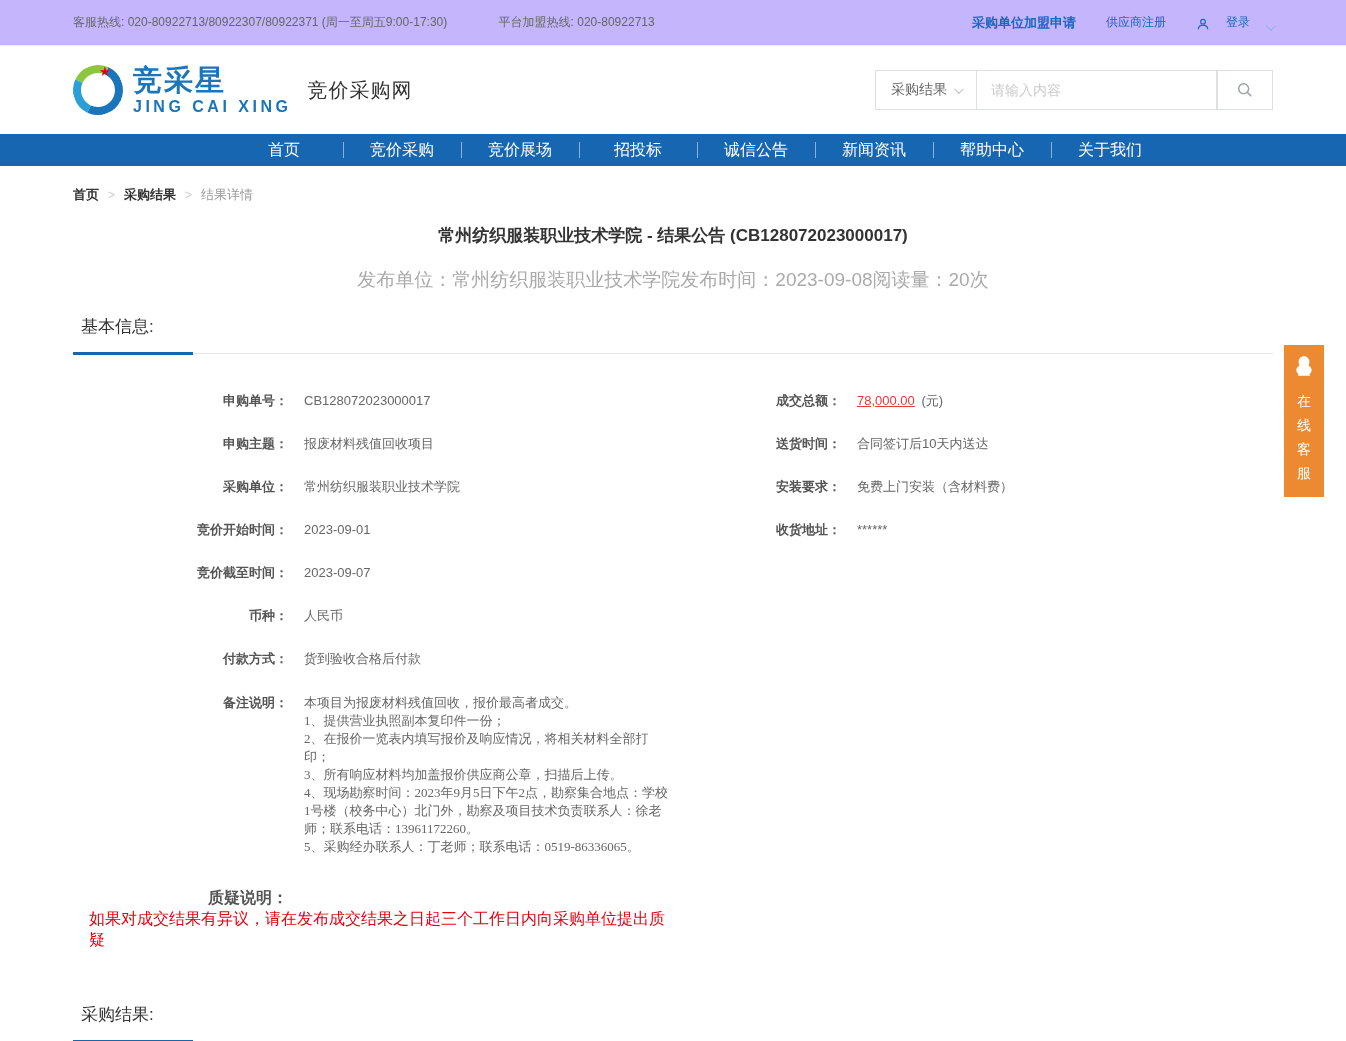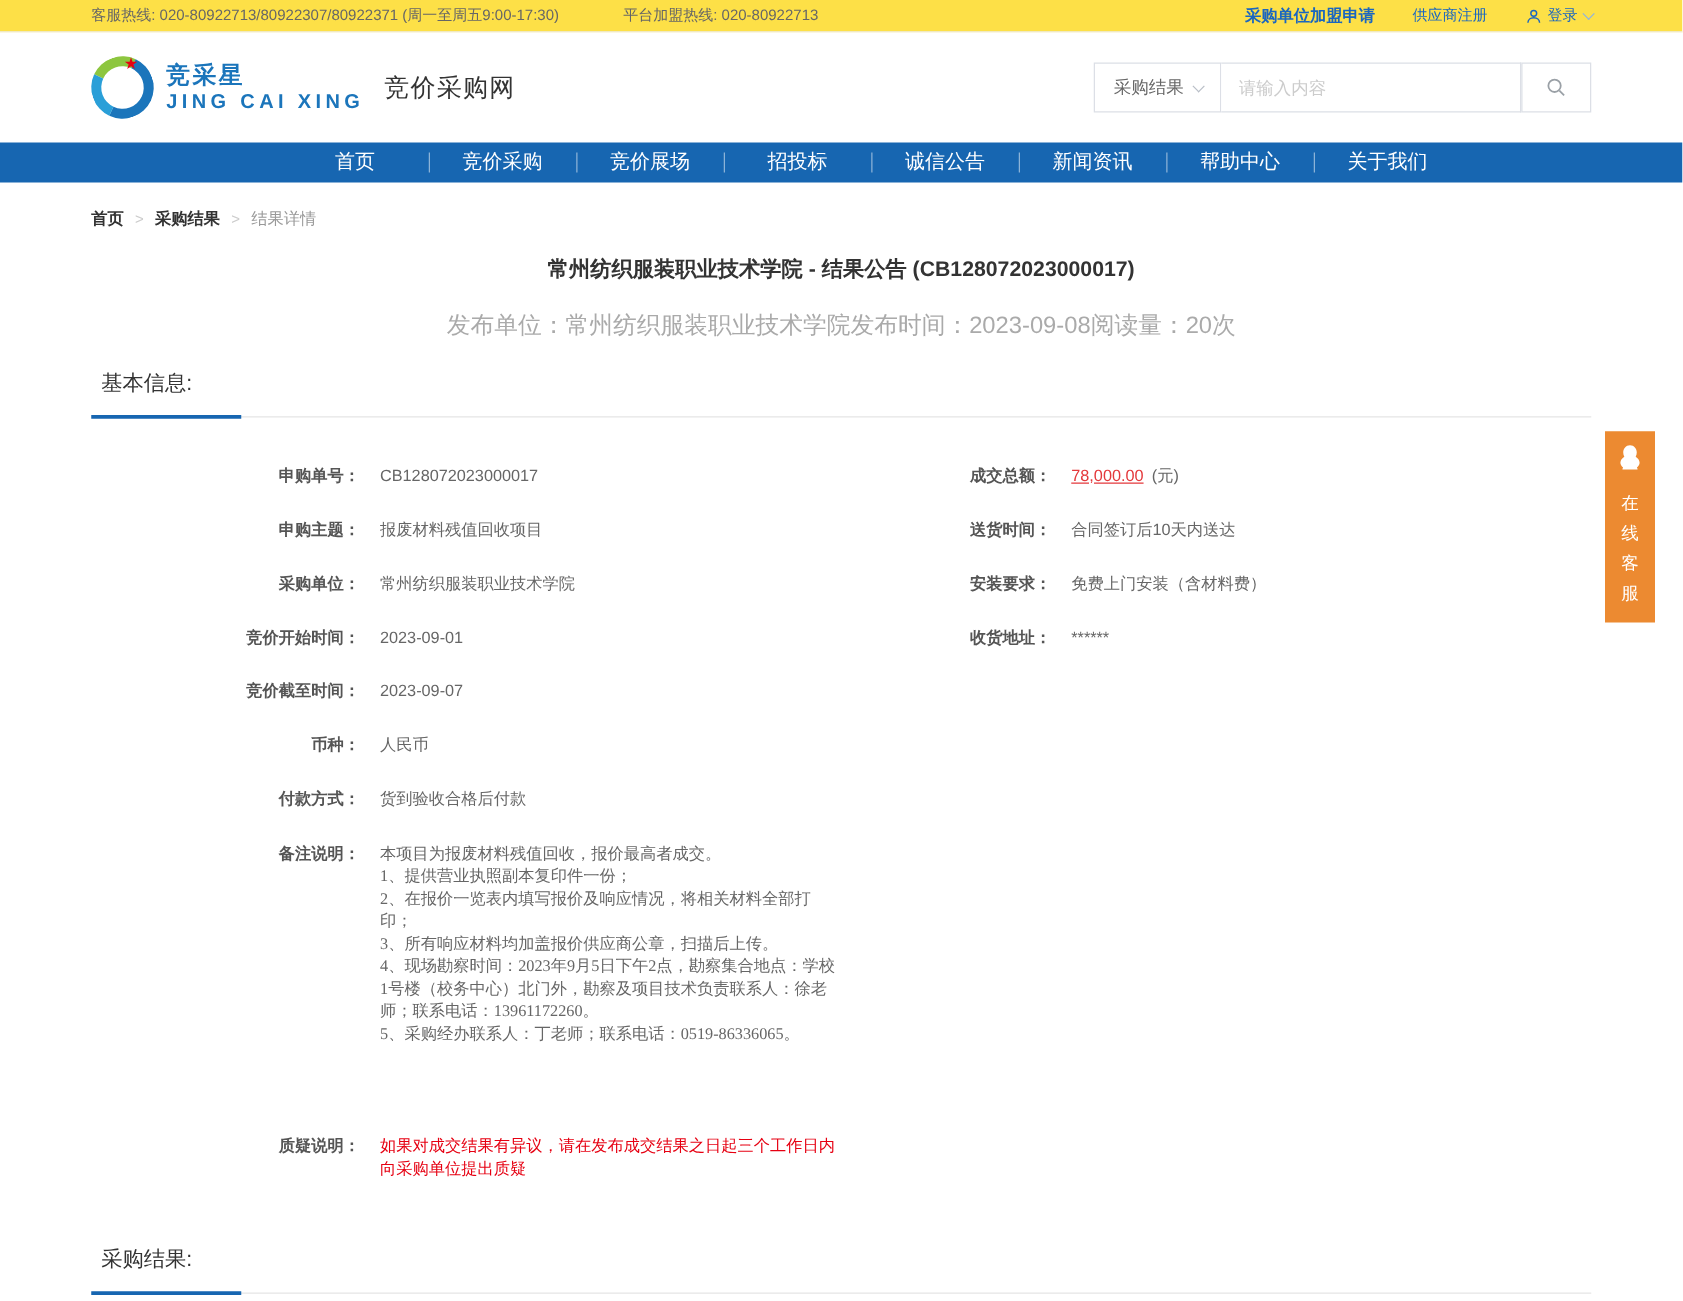--- a/index.html
+++ b/index.html
@@ -1,41 +1,41 @@
 <!DOCTYPE html>
 <html><head>
 <meta charset="utf-8">
 <style>
   * { margin:0; padding:0; box-sizing:border-box; }
   html,body { width:1346px; height:1041px; background:#fff; overflow:hidden;
     font-family:"Liberation Sans","DejaVu Sans",sans-serif; }
   body { position:relative; }
 
   
-  .topbar { height:26px; background:#fde047; border-bottom:1px solid #ececec; }
+  .topbar { height:46px; background:#c4b5fd; border-bottom:1px solid #ececec; }
   .topbar-inner { width:1200px; margin:0 auto; height:100%; display:flex;
     align-items:center; justify-content:space-between; font-size:12px; color:#666; }
   .topbar-left span { margin-right:48px; }
   .topbar-right { display:flex; align-items:center; gap:30px; }
   .link-join { color:#1a66c0; font-weight:bold; font-size:13px; cursor:pointer; }
   .link-reg { color:#1a66c0; cursor:pointer; }
-  .link-login { color:#1a66c0; display:flex; align-items:center; gap:4px; cursor:pointer;font-family:Liberation Serif, serif; }
+  .link-login { color:#1a66c0; display:flex; align-items:flex-end; gap:16px; cursor:pointer;font-family:Liberation Serif, serif; }
   .chev { width:7px; height:7px; border-right:1px solid #8fb3e0; border-bottom:1px solid #8fb3e0;
     transform:rotate(45deg) translateY(-2px); display:inline-block; }
 
   
   .header { height:88px; background:#fff; }
   .header-inner { width:1200px; margin:0 auto; height:100%; display:flex; align-items:center; }
   .logo-wrap { display:flex; align-items:center; cursor:pointer; }
   .logo-swirl { width:50px; height:50px; border-radius:50%; border:8px solid #1b75bb;
     border-top-color:#8dc63f; border-left-color:#2a9fd8; transform:rotate(-20deg); position:relative; }
   .logo-star { position:absolute; top:-6px; right:-2px; color:#e60012; font-size:13px;
     transform:rotate(20deg); }
   .logo-texts { margin-left:10px; color:#1b75bb; line-height:1; }
-  .logo-cn { font-size:19px; font-weight:bold; letter-spacing:2px; }
+  .logo-cn { font-size:29px; font-weight:bold; letter-spacing:2px; }
   .logo-en { font-size:16px; font-weight:bold; letter-spacing:3.5px; margin-top:4px; }
   .site-name { font-size:20px; font-weight:normal; color:#333; margin-left:16px; letter-spacing:1px; }
   .search { margin-left:auto; display:flex; height:40px; }
   .search-select { width:102px; border:1px solid #dcdfe6; display:flex; align-items:center;
     justify-content:center; gap:7px; color:#666; font-size:14px; cursor:pointer; background:#fff; }
   .search-select .chev { border-color:#b9bec7; }
   .search-input { width:240px; border:1px solid #dcdfe6; border-left:none; padding:0 14px;
     font-size:14px; color:#666; outline:none; }
   .search-input::placeholder { color:#ccc; }
   .search-btn { width:56px; border:1px solid #dcdfe6; border-left:1px solid #dcdfe6;
@@ -69,21 +69,21 @@
   .field-row { display:flex; margin-top:27px; font-size:13px; line-height:16px; }
   .field-label { width:215px; text-align:right; color:#555; font-weight:bold; flex-shrink:0; }
   .fields-col-right .field-label { width:168px; }
   .field-value { margin-left:16px; color:#666; }
   .amount-red { color:#e4393c; text-decoration:underline; cursor:pointer; }
   .amount-suffix { color:#666; margin-left:3px; }
 
   .remark-row { display:flex; margin-top:27px; font-size:13px; }
   .remark-lines { margin-left:16px; color:#666; }
   .remark-lines .line { line-height:18px;font-family:Liberation Serif, serif; }
-  .question-row { display:flex; margin-top:72px; font-size:13px; }
+  .question-row { display:flex; margin-top:32px; font-size:16px;flex-direction:column; }
   .question-value { margin-left:16px; color:#e60012; }
 
   .section-head.result { margin-top:52px; }
 
   .result-table { width:100%; border-collapse:collapse; margin-top:22px; }
   .result-table th, .result-table td { border:1px solid #e9e9e9; text-align:left; padding:0 16px; }
   .result-table th { height:53px; background:#f8f8f9; color:#333; font-weight:bold; font-size:14px; }
 
   
   .cs-widget { position:absolute; top:307px; right:22px; width:40px; background:#ec8a31;

